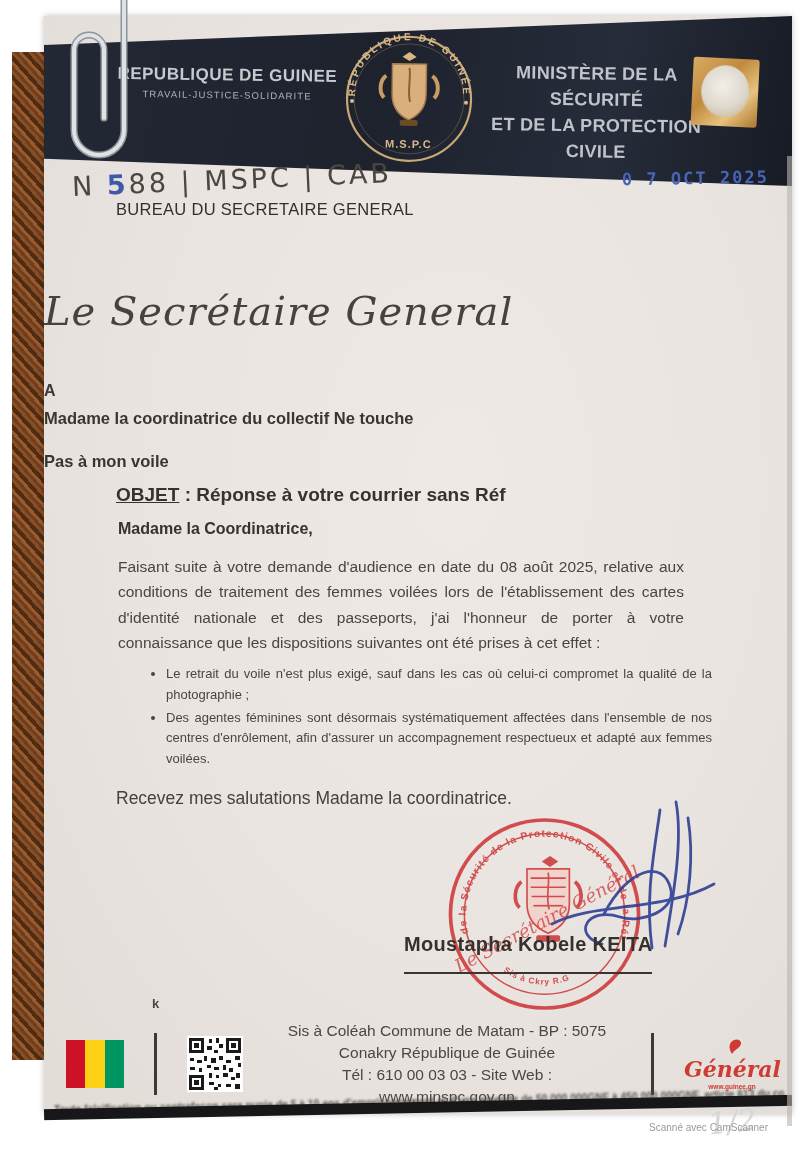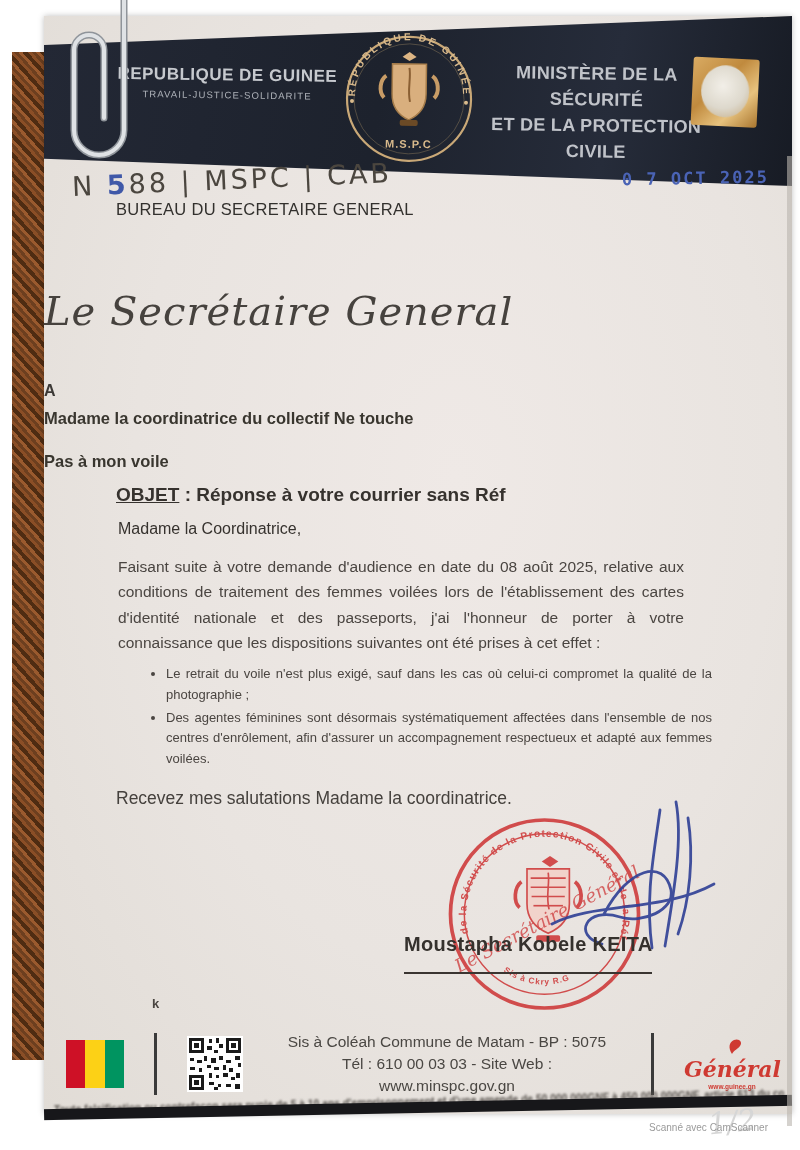--- a/index.html
+++ b/index.html
@@ -61,21 +61,21 @@
   .center-wrap{position:absolute;left:0;width:100%;color:#3c3936;}
   .script-title{
     top:272px;font-family:"DejaVu Serif","Liberation Serif",serif;
     font-style:italic;font-size:40px;color:#46423e;letter-spacing:1px;
   }
   .to-label{top:366px;font-weight:bold;font-size:16px;}
   .recipient1{top:393px;font-weight:bold;font-size:16.5px;color:#39362f;}
   .recipient2{top:436px;font-weight:bold;font-size:16.5px;color:#39362f;}
   .objet-line{position:absolute;left:72px;top:468px;font-size:19px;font-weight:bold;color:#36322e;}
   .objet-line .u{text-decoration:underline;}
-  .salutation{position:absolute;left:74px;top:504px;font-size:16px;font-weight:normal;color:#36322e;}
+  .salutation{position:absolute;left:74px;top:504px;font-size:16px;font-weight:bold;color:#36322e;}
   .para1{
     position:absolute;left:74px;top:538px;width:566px;font-size:15.5px;line-height:1.63;
     text-align:justify;color:#4a4541;
   }
   .bullets{
     position:absolute;left:96px;top:648px;width:546px;margin:0;padding-left:26px;
     font-size:13px;line-height:1.6;text-align:justify;color:#4a4541;
   }
   .bullets li{margin-bottom:2px;}
   .closing{position:absolute;left:72px;top:772px;font-size:17.5px;color:#45413d;}
@@ -276,20 +276,21 @@
           <rect x="29" y="22" width="2" height="3"></rect>
         <rect x="13" y="27" width="3" height="2"></rect>
           <rect x="18" y="28" width="2" height="2"></rect>
           <rect x="23" y="28" width="3" height="2"></rect>
         <rect x="28" y="28" width="3" height="3"></rect>
           <rect x="16" y="30" width="2" height="2"></rect>
       </g>
     </svg>
     <div class="addr">
       <div>Sis à Coléah Commune de Matam - BP : 5075</div>
+      <div>Conakry République de Guinée</div>
       <div>Tél : 610 00 03 03 -  Site Web : www.minspc.gov.gn</div>
     </div>
     <div class="fdiv"></div>
     <div class="brand">
       <svg width="26" height="18" viewBox="0 0 26 18" style="margin-bottom:-4px;">
         <path d="M13 16 C 9 10, 10 4, 15 2 C 20 0, 24 4, 21 8 C 19 11, 15 12, 13 16 Z" fill="#cf3a32"></path>
         <circle cx="19" cy="4" r="1.4" fill="#cf3a32"></circle>
       </svg>
       <div class="bname">Général</div>
       <div class="burl">www.guinee.gn</div>

